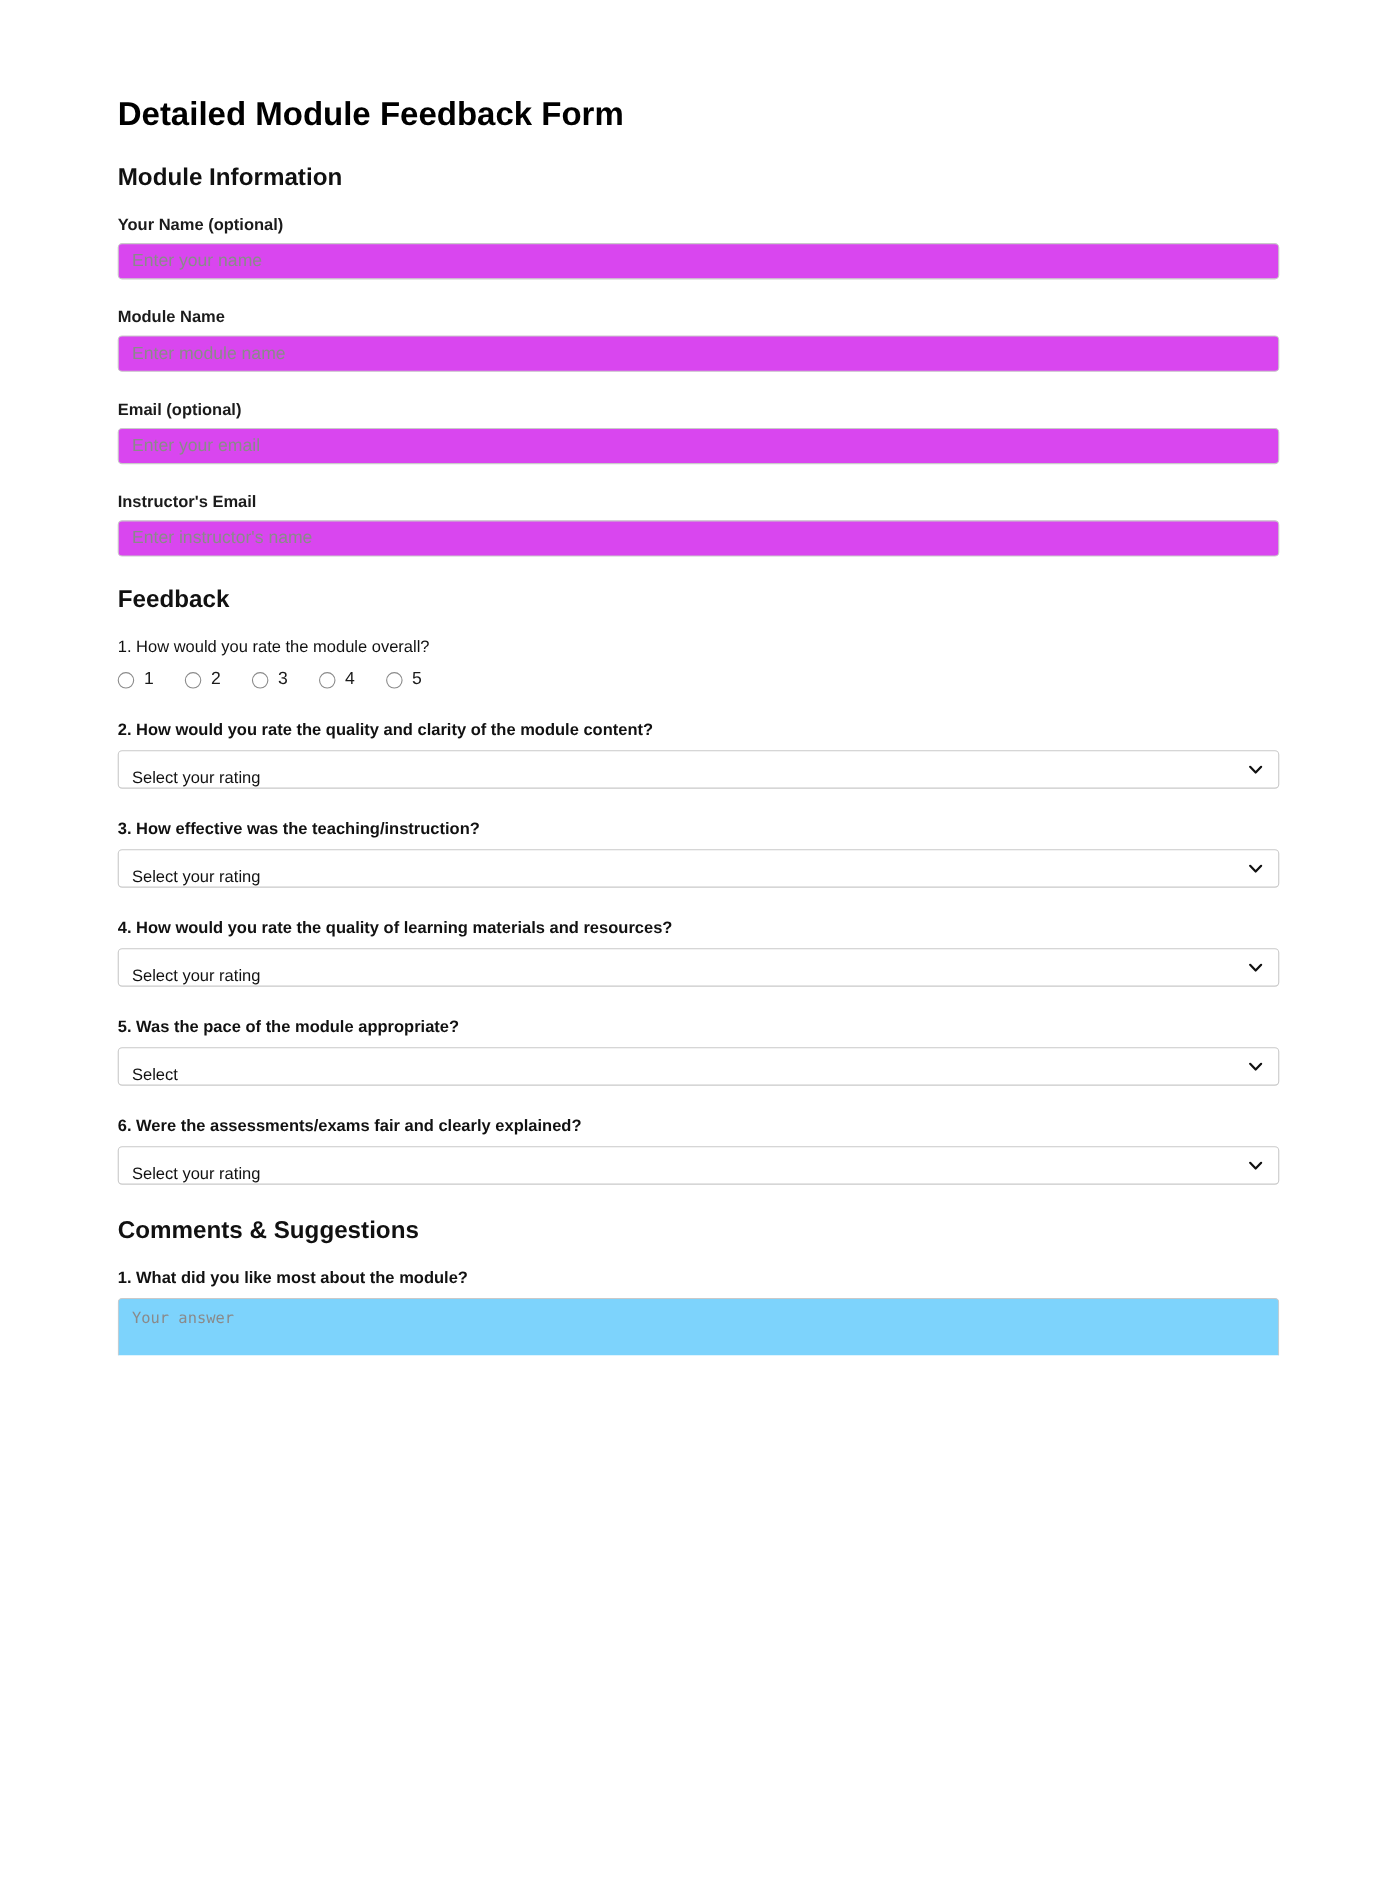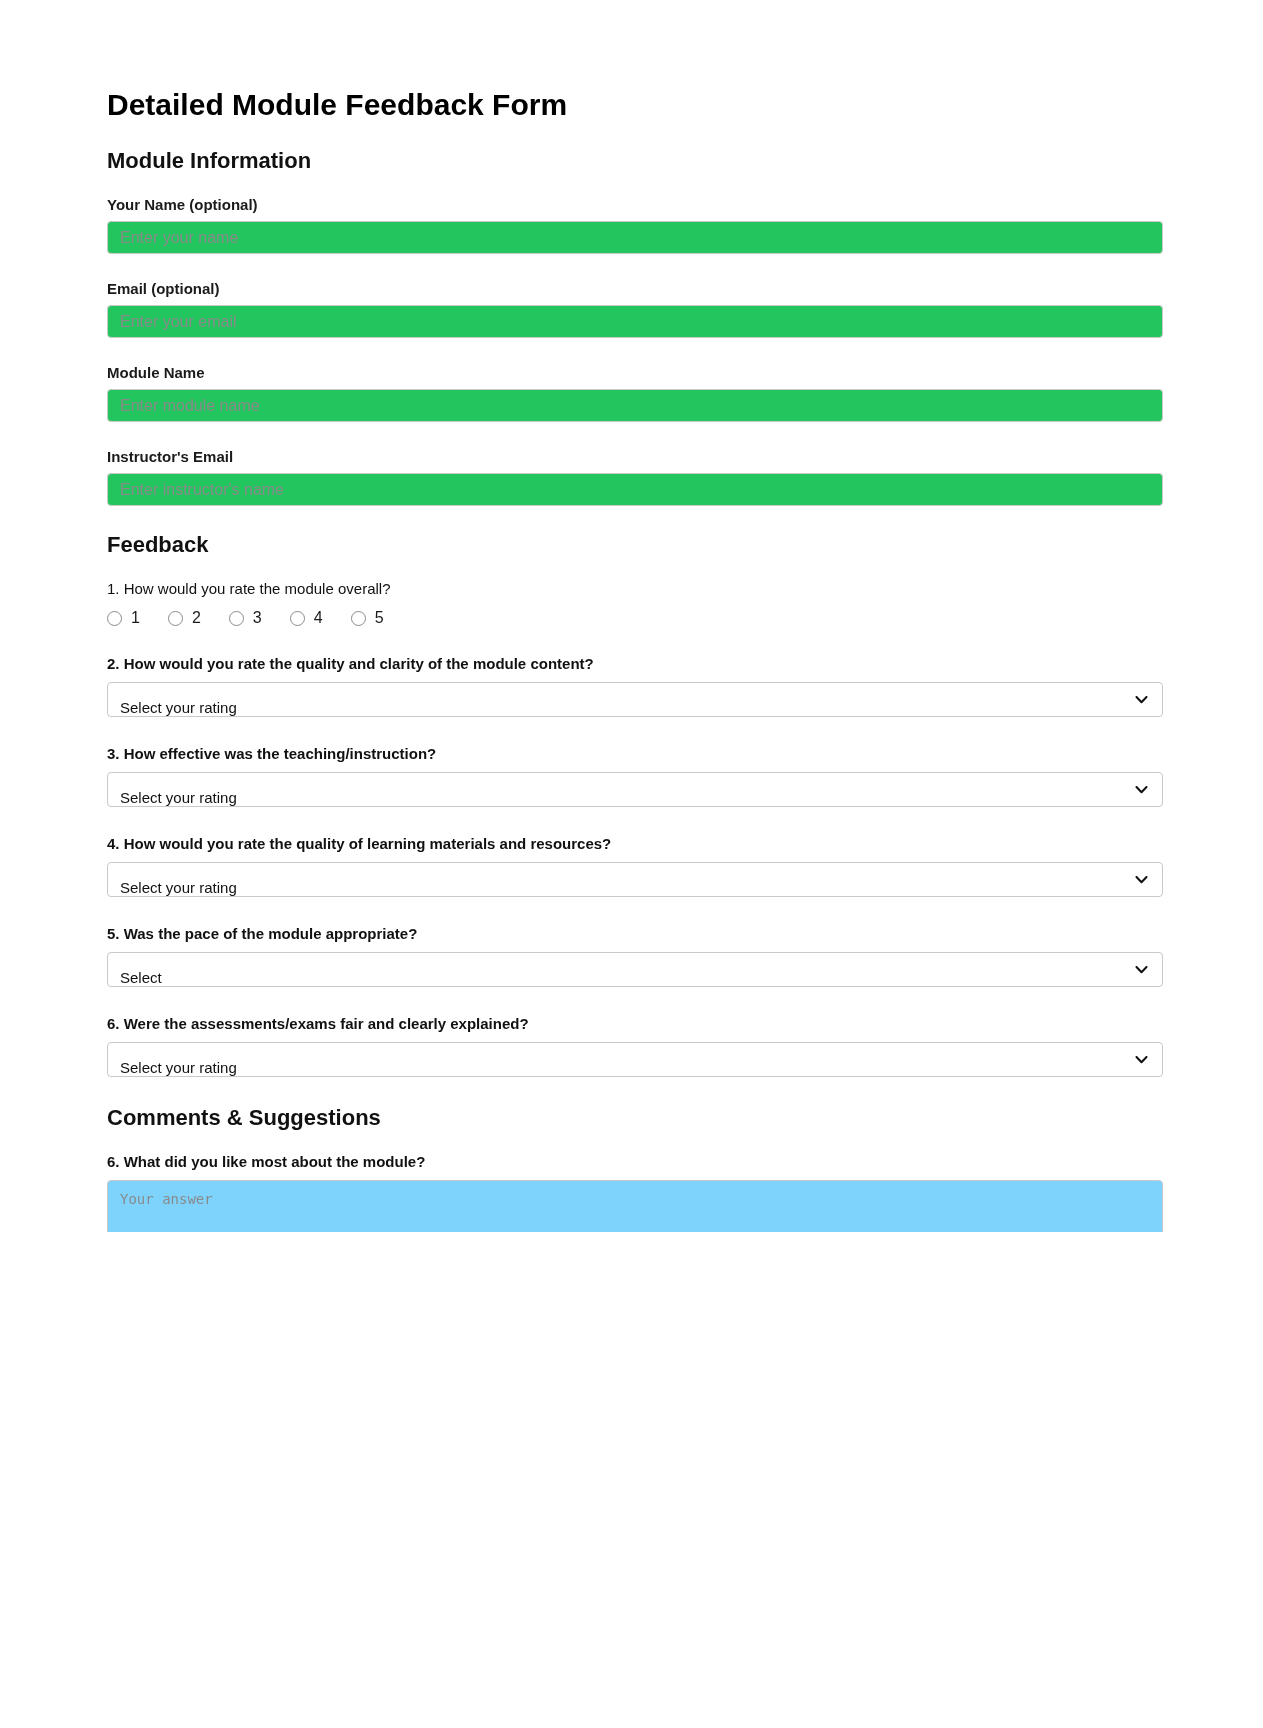--- a/index.html
+++ b/index.html
@@ -43,21 +43,21 @@
   }
   .text-input {
     width: 100%;
     height: 33px;
     border: 1px solid #c9c9c9;
     border-radius: 4px;
     padding: 0 12px;
     font-family: inherit;
     font-size: 16px;
     color: #1b1b1b;
-    background: #22c55e;
+    background: #d946ef;
     outline: none;
   }
   .text-input::placeholder { color: #8a8a8a; opacity: 1; }
 
   .question { margin-bottom: 28px; }
   .q-label {
     font-size: 15px;
     font-weight: 700;
     margin-bottom: 10px;
     color: #111;
@@ -143,30 +143,30 @@
 
     <section class="form-section">
       <h2 class="section-heading">Module Information</h2>
 
       <div class="field">
         <label class="field-label">Your Name (optional)</label>
         <input type="text" class="text-input" placeholder="Enter your name" style="">
       </div>
 
       <div class="field">
+        <label class="field-label">Module Name</label>
+        <input type="text" class="text-input" placeholder="Enter module name" style="">
+      </div>
+
+      <div class="field">
         <label class="field-label">Email (optional)</label>
         <input type="text" class="text-input" placeholder="Enter your email" style="">
       </div>
 
       <div class="field">
-        <label class="field-label">Module Name</label>
-        <input type="text" class="text-input" placeholder="Enter module name" style="">
-      </div>
-
-      <div class="field">
         <label class="field-label">Instructor's Email</label>
         <input type="text" class="text-input" placeholder="Enter instructor's name" style="">
       </div>
     </section>
 
     <section class="form-section gap-top">
       <h2 class="section-heading">Feedback</h2>
 
       <div class="question">
         <div class="q-label regular">1. How would you rate the module overall?</div>
@@ -262,21 +262,21 @@
               </svg>
           </span>
         </div>
       </div>
     </section>
 
     <section class="form-section gap-top">
       <h2 class="section-heading">Comments &amp; Suggestions</h2>
 
       <div class="question">
-        <div class="q-label">6. What did you like most about the module?</div>
+        <div class="q-label">1. What did you like most about the module?</div>
         <div class="textarea-clip">
           <textarea class="answer-textarea" placeholder="Your answer" style=""></textarea>
         </div>
       </div>
     </section>
 
   </div>
 </div>
 
 </body></html>

